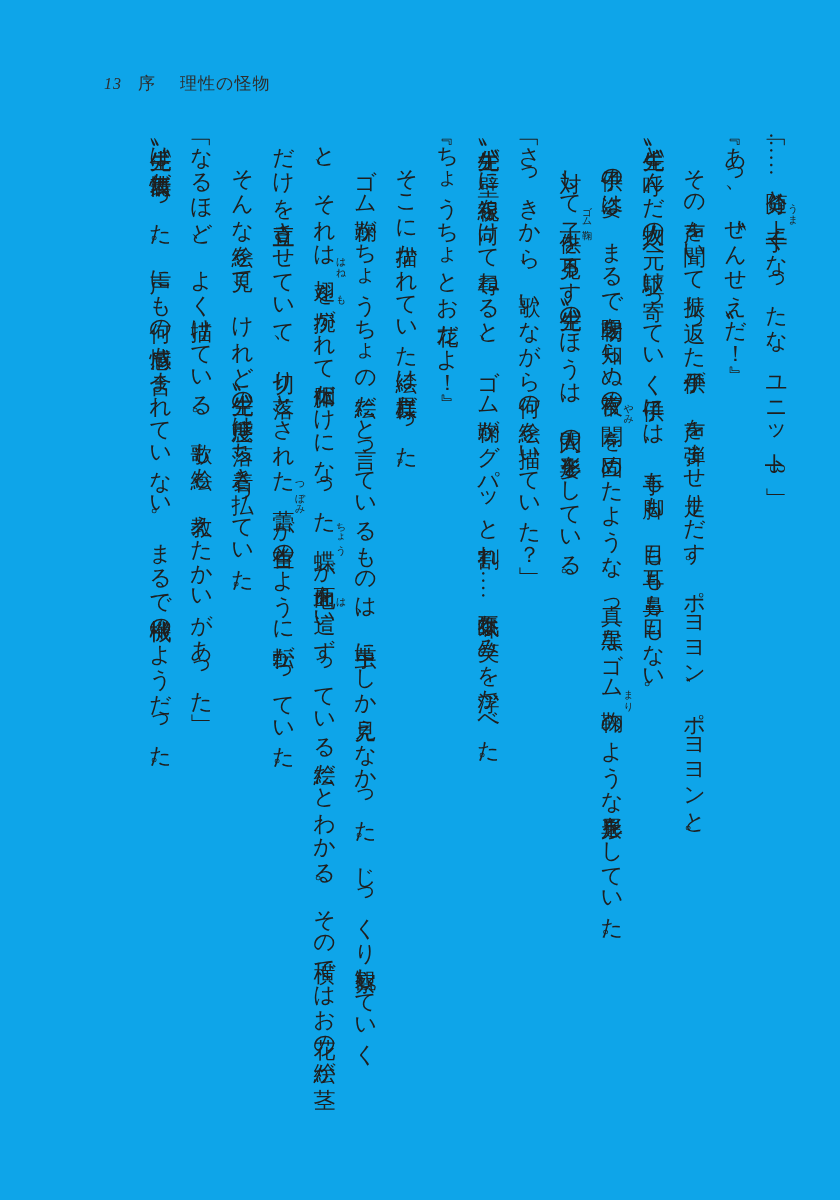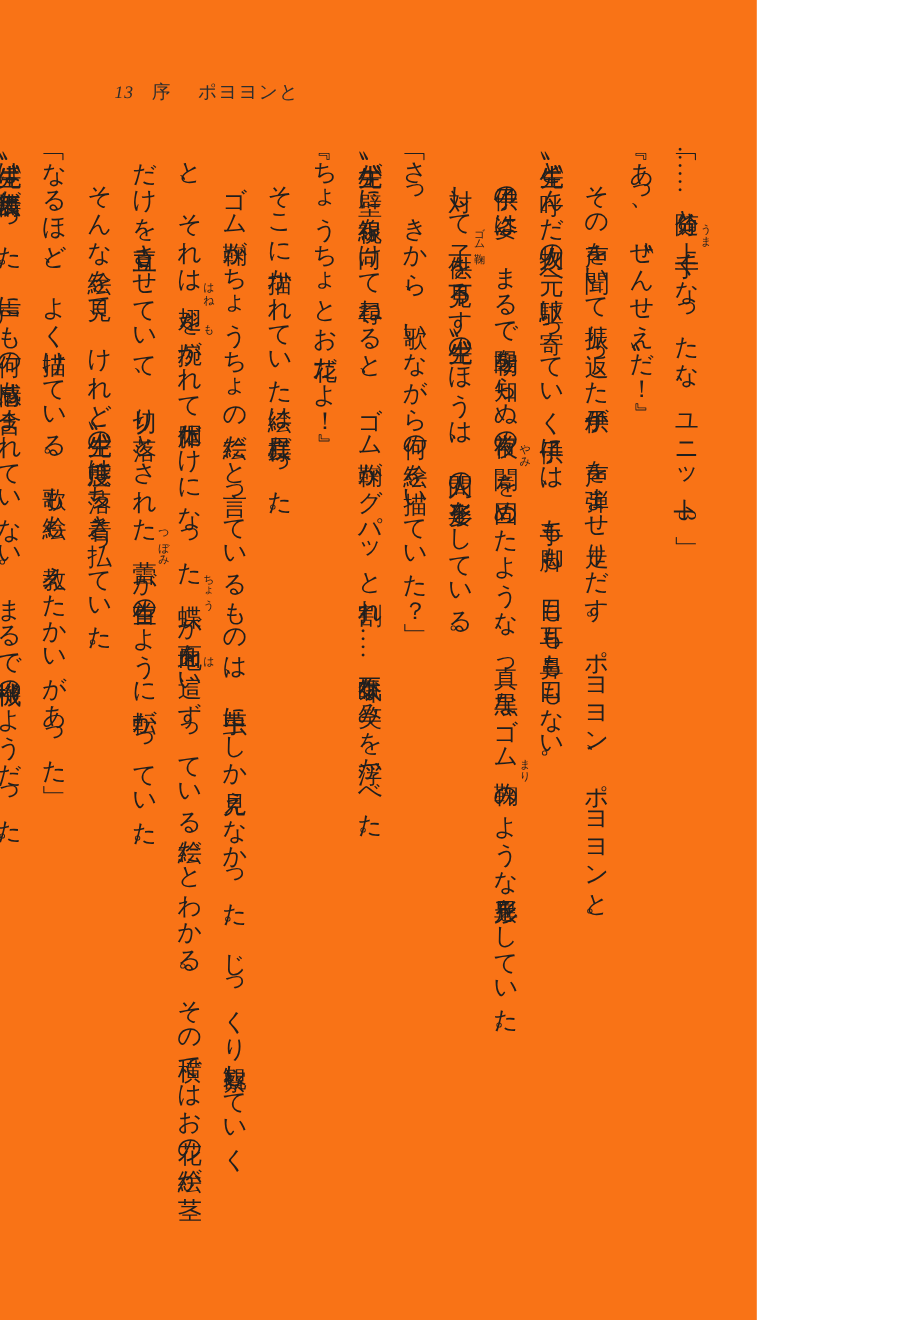--- a/index.html
+++ b/index.html
@@ -7,23 +7,23 @@
     padding: 0;
   }
   body {
     width: 840px;
     height: 1200px;
     background: #ffffff;
     font-family: "Liberation Serif", "DejaVu Serif", serif;
   }
   .page {
     position: relative;
-    width: 688px;
+    width: 840px;
     height: 1200px;
-    background: #f97316;
+    background: #0ea5e9;
     color: #1f1f1f;
     overflow: hidden;
   }
   
   .running-head {
     position: absolute;
     left: 104px;
     top: 72px;
     display: flex;
     align-items: baseline;
@@ -73,21 +73,21 @@
     line-height: 1;
   }
 </style>
 </head>
 <body>
 
 <div class="page">
   <div class="running-head">
     <span class="pagenum">13</span>
     <span class="section">序</span>
-    <span class="chapter">ポヨヨンと</span>
+    <span class="chapter">理性の怪物</span>
   </div>
   <div class="text-body" id="text-body">
       <p class="para">「……随分と<ruby>上手<rt>うま</rt></ruby>くなったな、ユニットβ」</p>
       <p class="para">『あっ、〝せんせえ〟だ！』</p>
       <p class="para indent">その声を聞いて振り返った子供が、声を弾ませ走りだす。ポヨヨン、ポヨヨンと。</p>
       <p class="para">〝先生〟と呼んだ人物の元へ駆け寄っていく子供には、手も脚も、目も耳も鼻も口もない。</p>
       <p class="para indent">子供の姿は、まるで朝陽を知らぬ常夜の<ruby>闇<rt>やみ</rt></ruby>を固めたような、真っ黒なゴム<ruby>鞠<rt>まり</rt></ruby>のような異形をしていた。</p>
       <p class="para indent">対して<ruby>子供<rt>ゴム鞠</rt></ruby>を見下ろす〝先生〟のほうは、人間の姿形をしている。</p>
       <p class="para">「さっきから、歌いながら何の絵を描いていた？」</p>
       <p class="para">〝先生〟が壁に視線を向けて尋ねると、ゴム鞠がグパッと割れ……不気味な笑みを浮かべた。</p>

